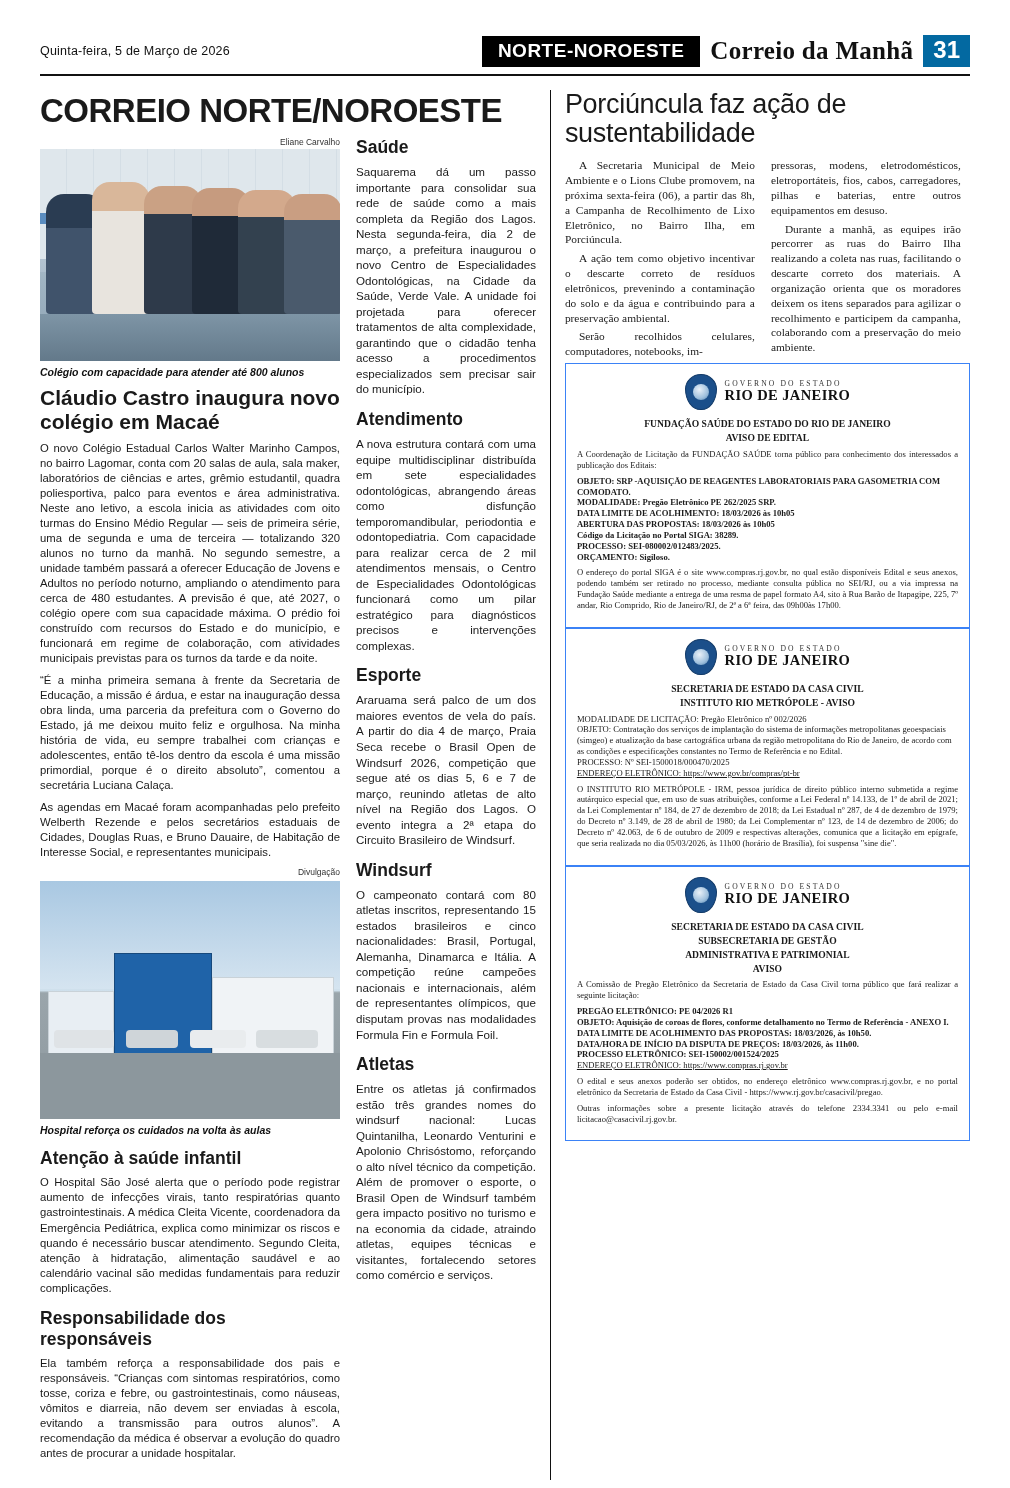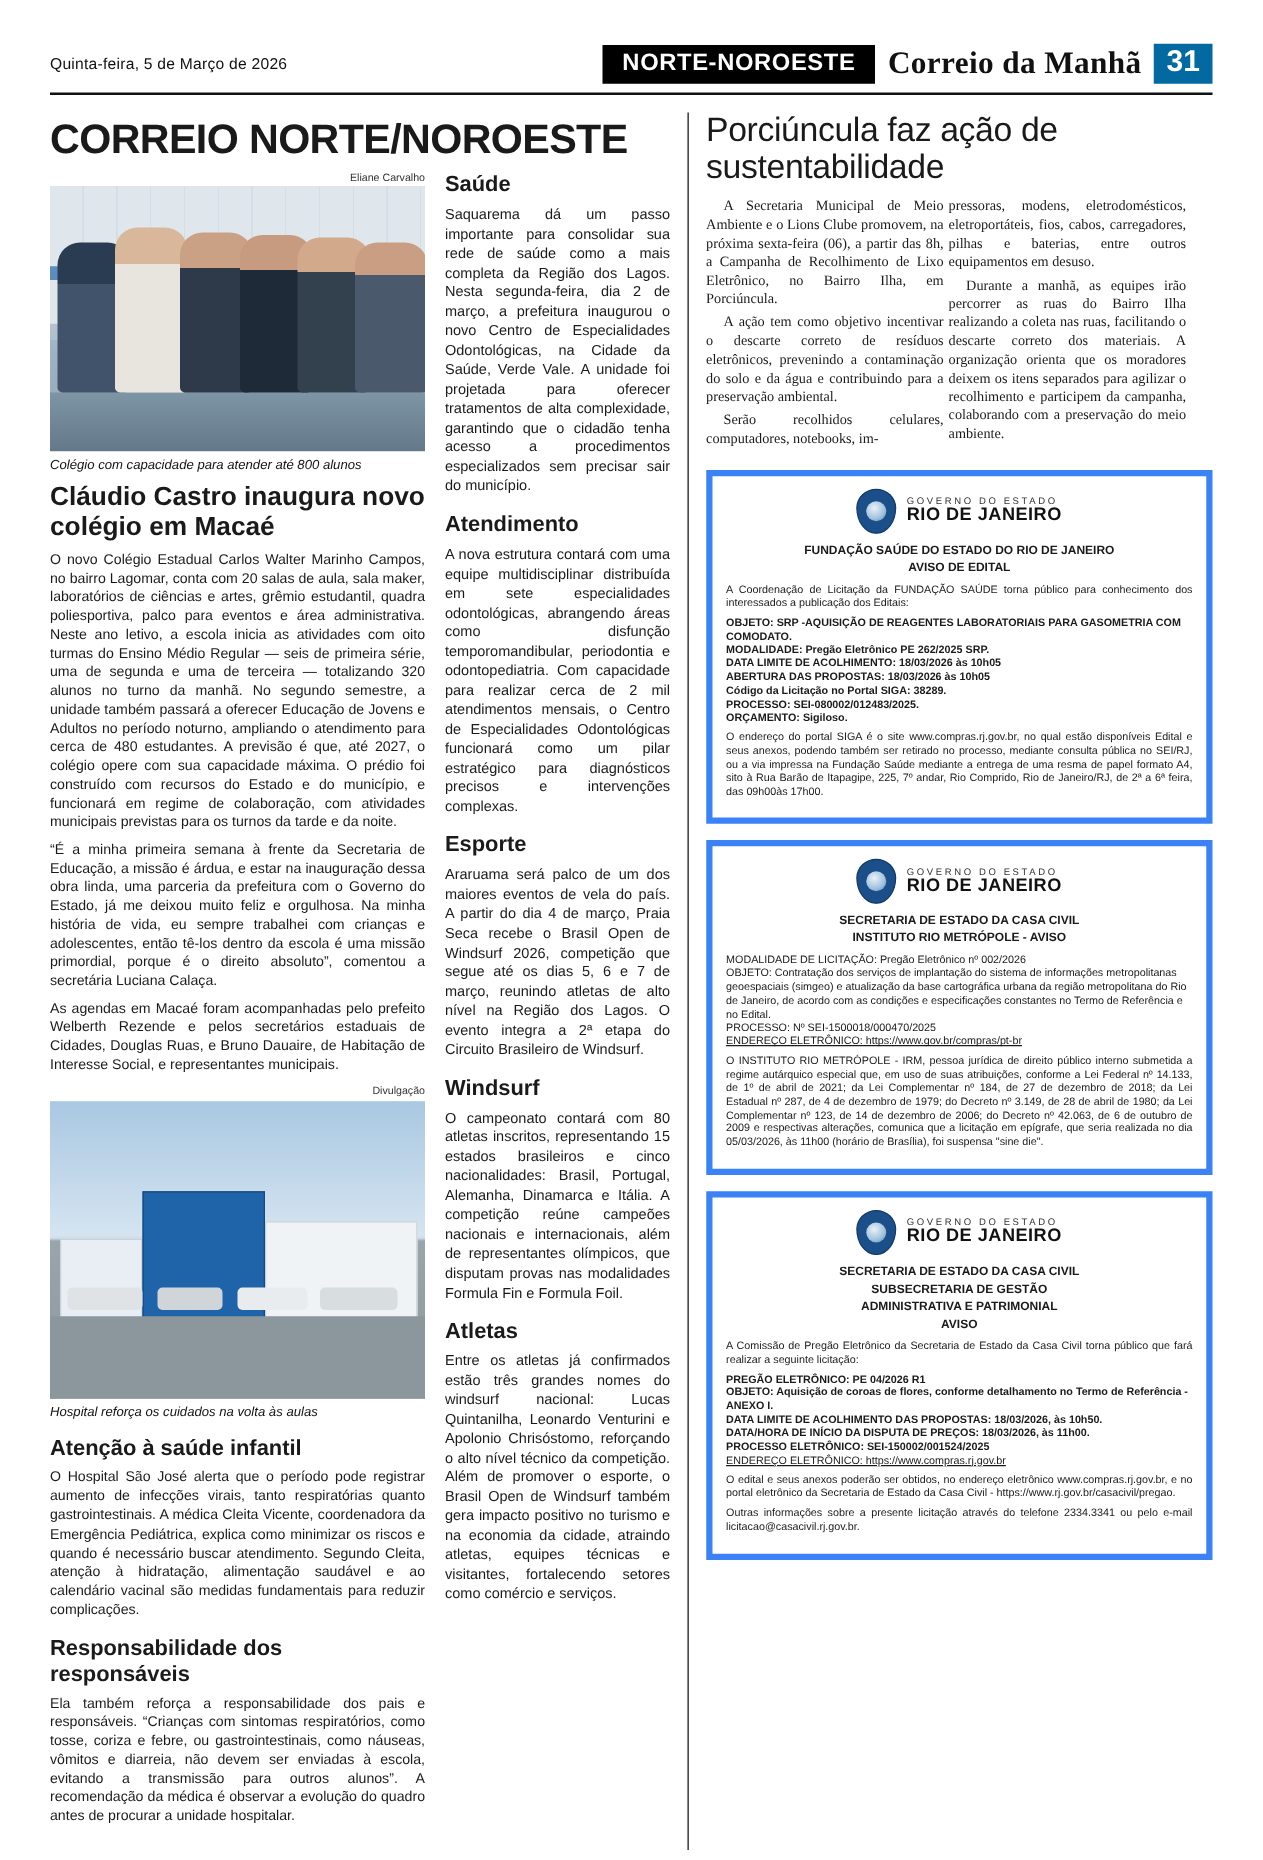--- a/index.html
+++ b/index.html
@@ -75,21 +75,21 @@
   }
   .photo1 .blueband{
     position:absolute;left:0;right:0;top:30%;height:11px;background:#2f6fb0;opacity:.75;
   }
   .photo1 .floor{
     position:absolute;left:0;right:0;bottom:0;height:22%;
     background:linear-gradient(180deg,#7e95a6,#63798a);
   }
   .ppl{position:absolute;bottom:22%;width:58px;border-radius:18px 18px 4px 4px;}
   .capt{
-    font-size:10.5px;font-style:italic;font-weight:normal;color:#111;
+    font-size:10.5px;font-style:italic;font-weight:bold;color:#111;
     margin:5px 0 8px 0;
   }
   h2.head{
     font-size:21px;font-weight:bold;line-height:1.12;margin:8px 0 8px 0;
   }
   h3.sub{
     font-size:17.5px;font-weight:bold;margin:12px 0 6px 0;
   }
   p.body{
     font-size:11.3px;line-height:1.33;margin:0 0 7px 0;text-align:justify;
@@ -105,25 +105,25 @@
   .photo2 .bld{
     position:absolute;background:#eef2f5;border:1px solid #c9d2d8;
   }
   .photo2 .road{position:absolute;left:0;right:0;bottom:0;height:28%;background:#8c979d;}
   .photo2 .car{position:absolute;bottom:30%;height:18px;border-radius:4px;background:#e7eaec;}
   
   h1.r-title{
     font-size:27px;font-weight:normal;line-height:1.08;margin:0 0 10px 0;
     letter-spacing:-.3px;
   }
-  .r-cols{display:flex;gap:4px;}
+  .r-cols{display:flex;gap:16px;}
   .r-col{width:190px;}
   .r-col p{font-family:"Liberation Serif", serif;font-size:11.4px;line-height:1.3;margin:0 0 4px 0;text-align:justify;text-indent:14px;}
   .ad{
-    border:5px solid #3b82f6;margin-top:13px;padding:10px 11px 11px 11px;
+    border:1px solid #3b82f6;padding:10px 11px 11px 11px;font-family:Liberation Serif, serif;
   }
   .ad-logo{display:flex;align-items:center;justify-content:center;gap:8px;margin-bottom:8px;}
   .brasao{
     width:30px;height:34px;border-radius:50% 50% 48% 48%/42% 42% 58% 58%;
     background:#1b4f8a;position:relative;border:1.5px solid #123a68;
   }
   .brasao:after{
     content:"";position:absolute;left:50%;top:50%;width:16px;height:16px;
     transform:translate(-50%,-50%);border-radius:50%;
     background:radial-gradient(circle at 40% 35%,#eaf1f8,#9fc0dd 60%,#4a7cab);

